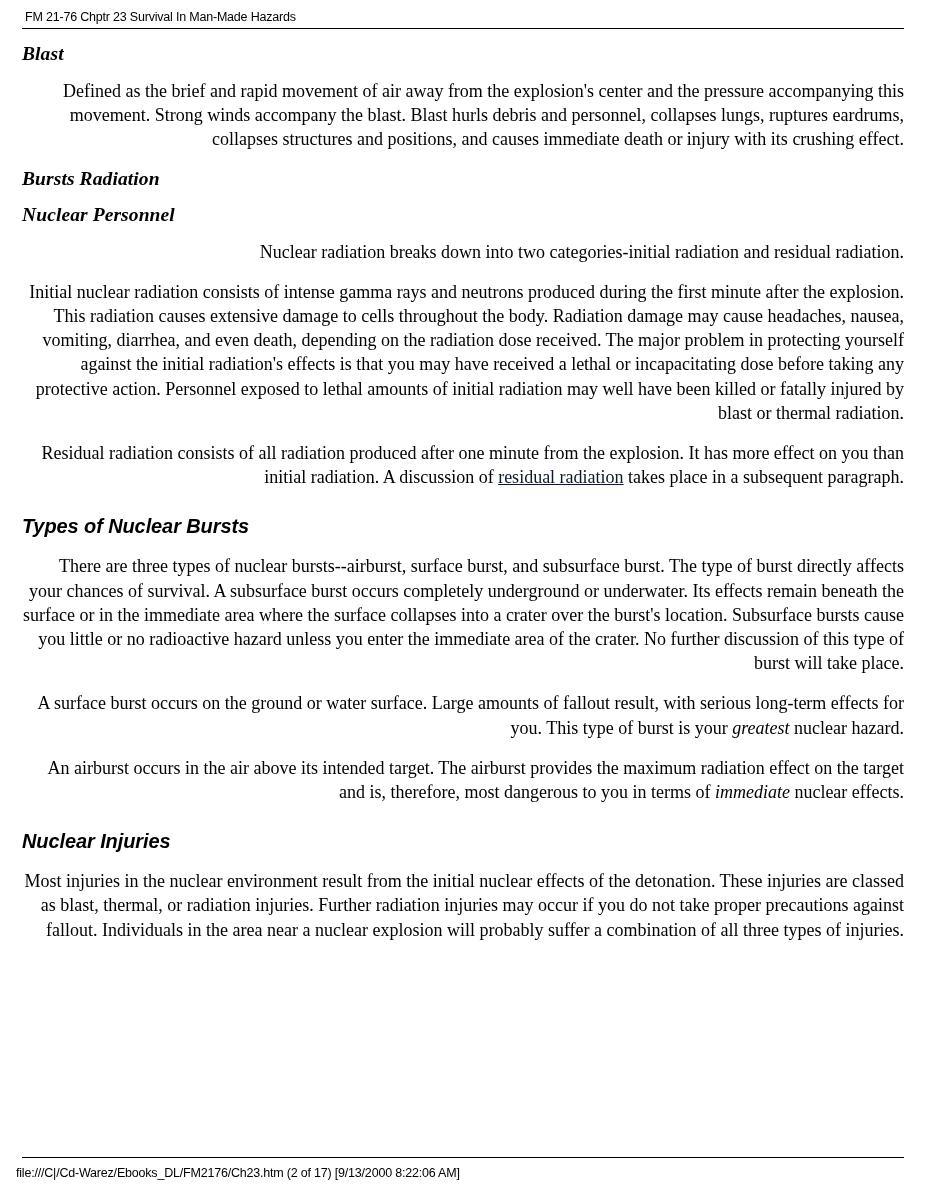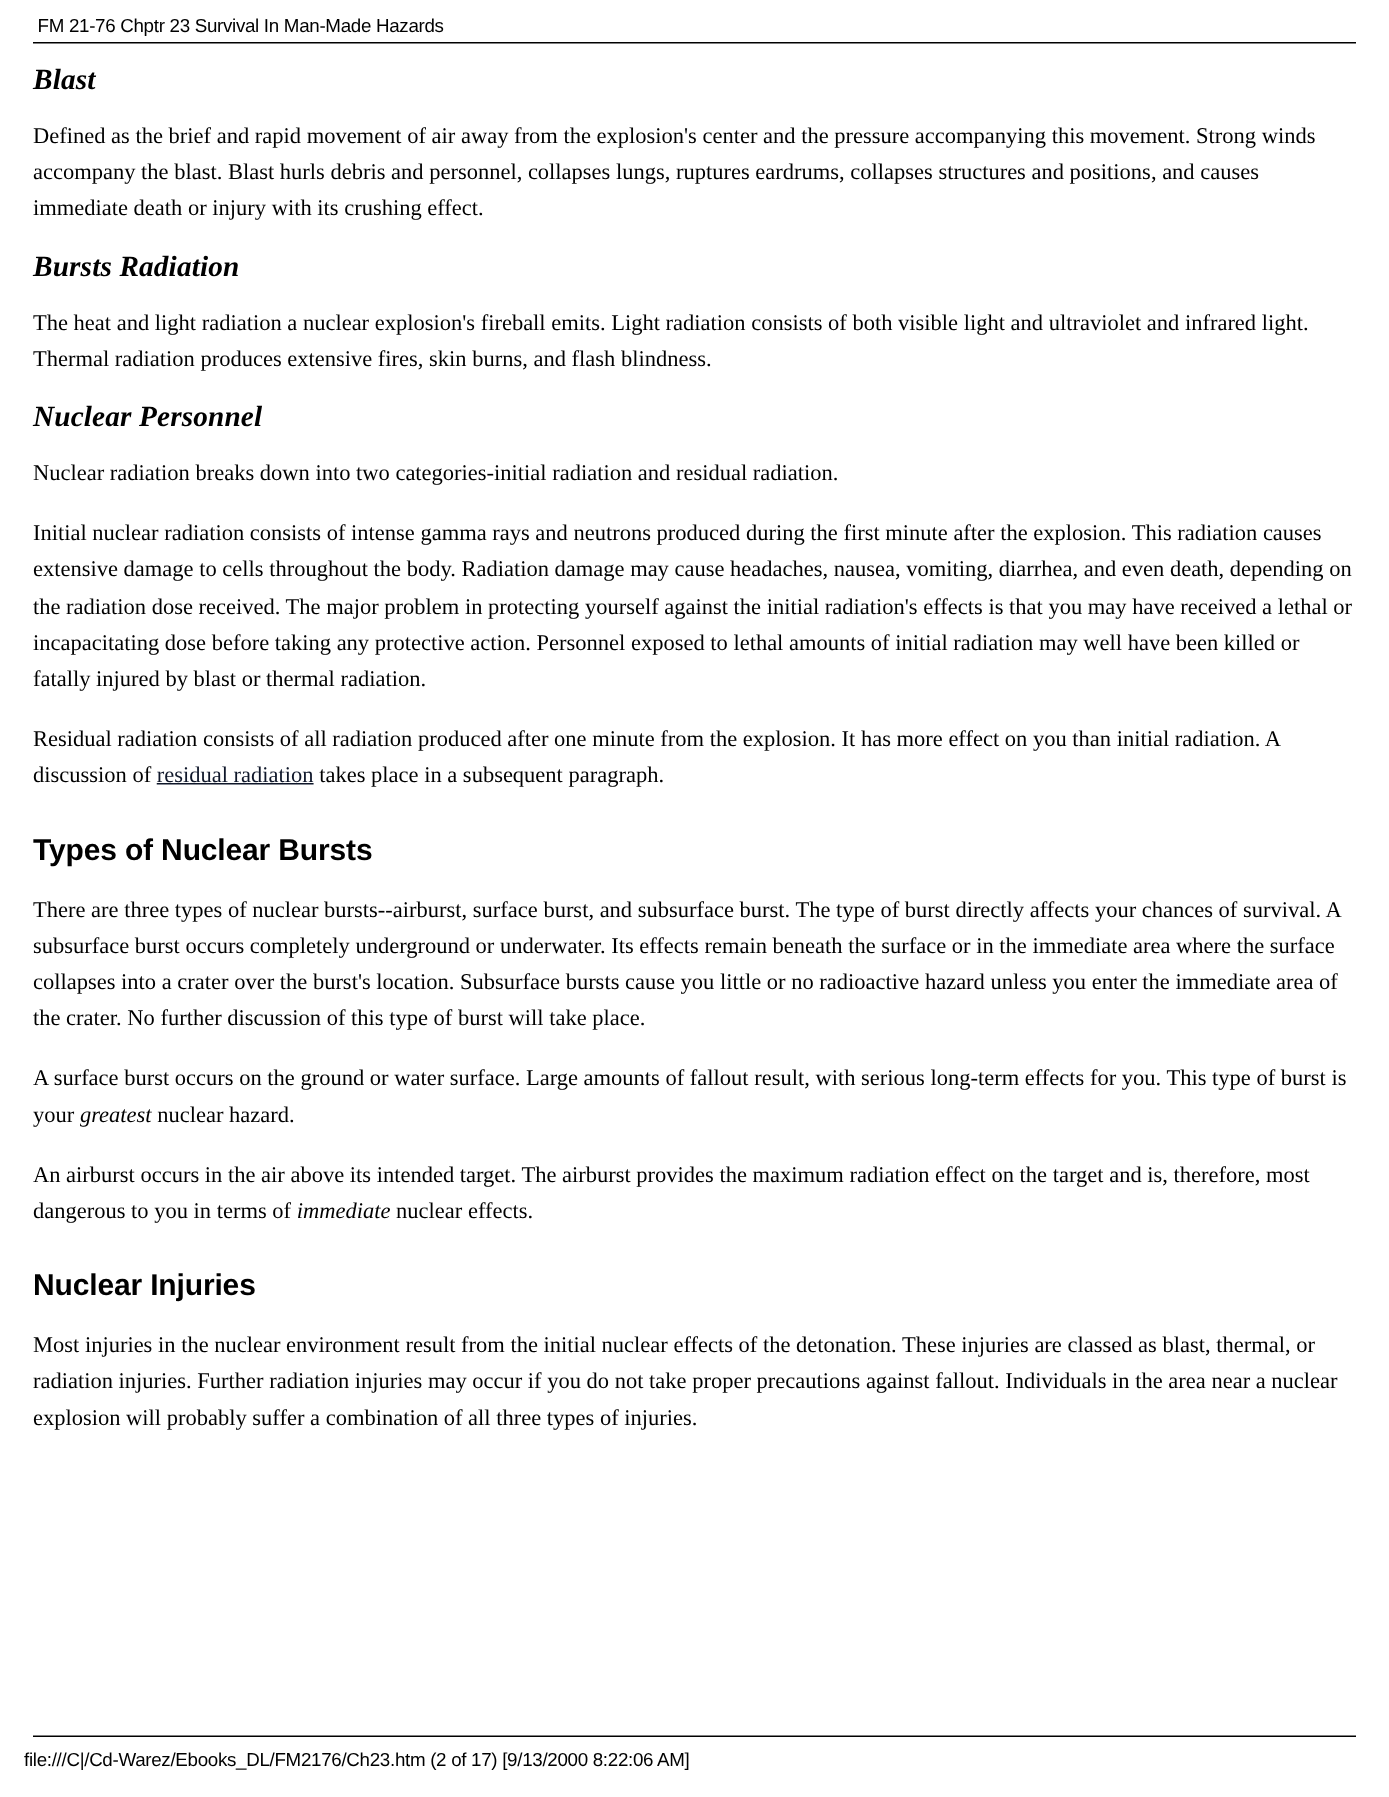--- a/index.html
+++ b/index.html
@@ -43,27 +43,28 @@
     font-size: 19.5px;
     margin: 14px 0 14px 0;
     letter-spacing: 0.1px;
   }
   h2.sec {
     font-family: "Liberation Sans", sans-serif;
     font-weight: bold;
     font-size: 20px;
     margin: 26px 0 16px 0;
     letter-spacing: -0.1px;
+    font-style: italic;
   }
   p.body {
     font-family: "Liberation Serif", serif;
-    font-size: 15px;
+    font-size: 18px;
     line-height: 24.2px;
     margin: 0 0 16px 0;
-    text-align: left;
+    text-align: right;
   }
   .link {
     color: #0f172a;
     text-decoration: underline;
   }
   em.ital { font-style: italic; }
   .footer {
     position: absolute;
     left: 16px;
     bottom: 18px;
@@ -85,21 +86,20 @@
 
 <div class="page">
 
   <div class="header-line">FM 21-76 Chptr 23 Survival In Man-Made Hazards</div>
   <hr class="rule">
 
   <h3 class="sub">Blast</h3>
   <p class="body">Defined as the brief and rapid movement of air away from the explosion's center and the pressure accompanying this movement. Strong winds accompany the blast. Blast hurls debris and personnel, collapses lungs, ruptures eardrums, collapses structures and positions, and causes immediate death or injury with its crushing effect.</p>
 
   <h3 class="sub">Bursts Radiation</h3>
-  <p class="body">The heat and light radiation a nuclear explosion's fireball emits. Light radiation consists of both visible light and ultraviolet and infrared light. Thermal radiation produces extensive fires, skin burns, and flash blindness.</p>
 
   <h3 class="sub">Nuclear Personnel</h3>
   <p class="body">Nuclear radiation breaks down into two categories-initial radiation and residual radiation.</p>
   <p class="body">Initial nuclear radiation consists of intense gamma rays and neutrons produced during the first minute after the explosion. This radiation causes extensive damage to cells throughout the body. Radiation damage may cause headaches, nausea, vomiting, diarrhea, and even death, depending on the radiation dose received. The major problem in protecting yourself against the initial radiation's effects is that you may have received a lethal or incapacitating dose before taking any protective action. Personnel exposed to lethal amounts of initial radiation may well have been killed or fatally injured by blast or thermal radiation.</p>
   <p class="body"><span>Residual radiation consists of all radiation produced after one minute from the explosion. It has more effect on you than initial radiation. A discussion of </span><a class="link" href="#">residual radiation</a><span> takes place in a subsequent paragraph.</span></p>
 
   <h2 class="sec">Types of Nuclear Bursts</h2>
   <p class="body">There are three types of nuclear bursts--airburst, surface burst, and subsurface burst. The type of burst directly affects your chances of survival. A subsurface burst occurs completely underground or underwater. Its effects remain beneath the surface or in the immediate area where the surface collapses into a crater over the burst's location. Subsurface bursts cause you little or no radioactive hazard unless you enter the immediate area of the crater. No further discussion of this type of burst will take place.</p>
   <p class="body"><span>A surface burst occurs on the ground or water surface. Large amounts of fallout result, with serious long-term effects for you. This type of burst is your </span><em class="ital">greatest</em><span> nuclear hazard.</span></p>
   <p class="body"><span>An airburst occurs in the air above its intended target. The airburst provides the maximum radiation effect on the target and is, therefore, most dangerous to you in terms of </span><em class="ital">immediate</em><span> nuclear effects.</span></p>

